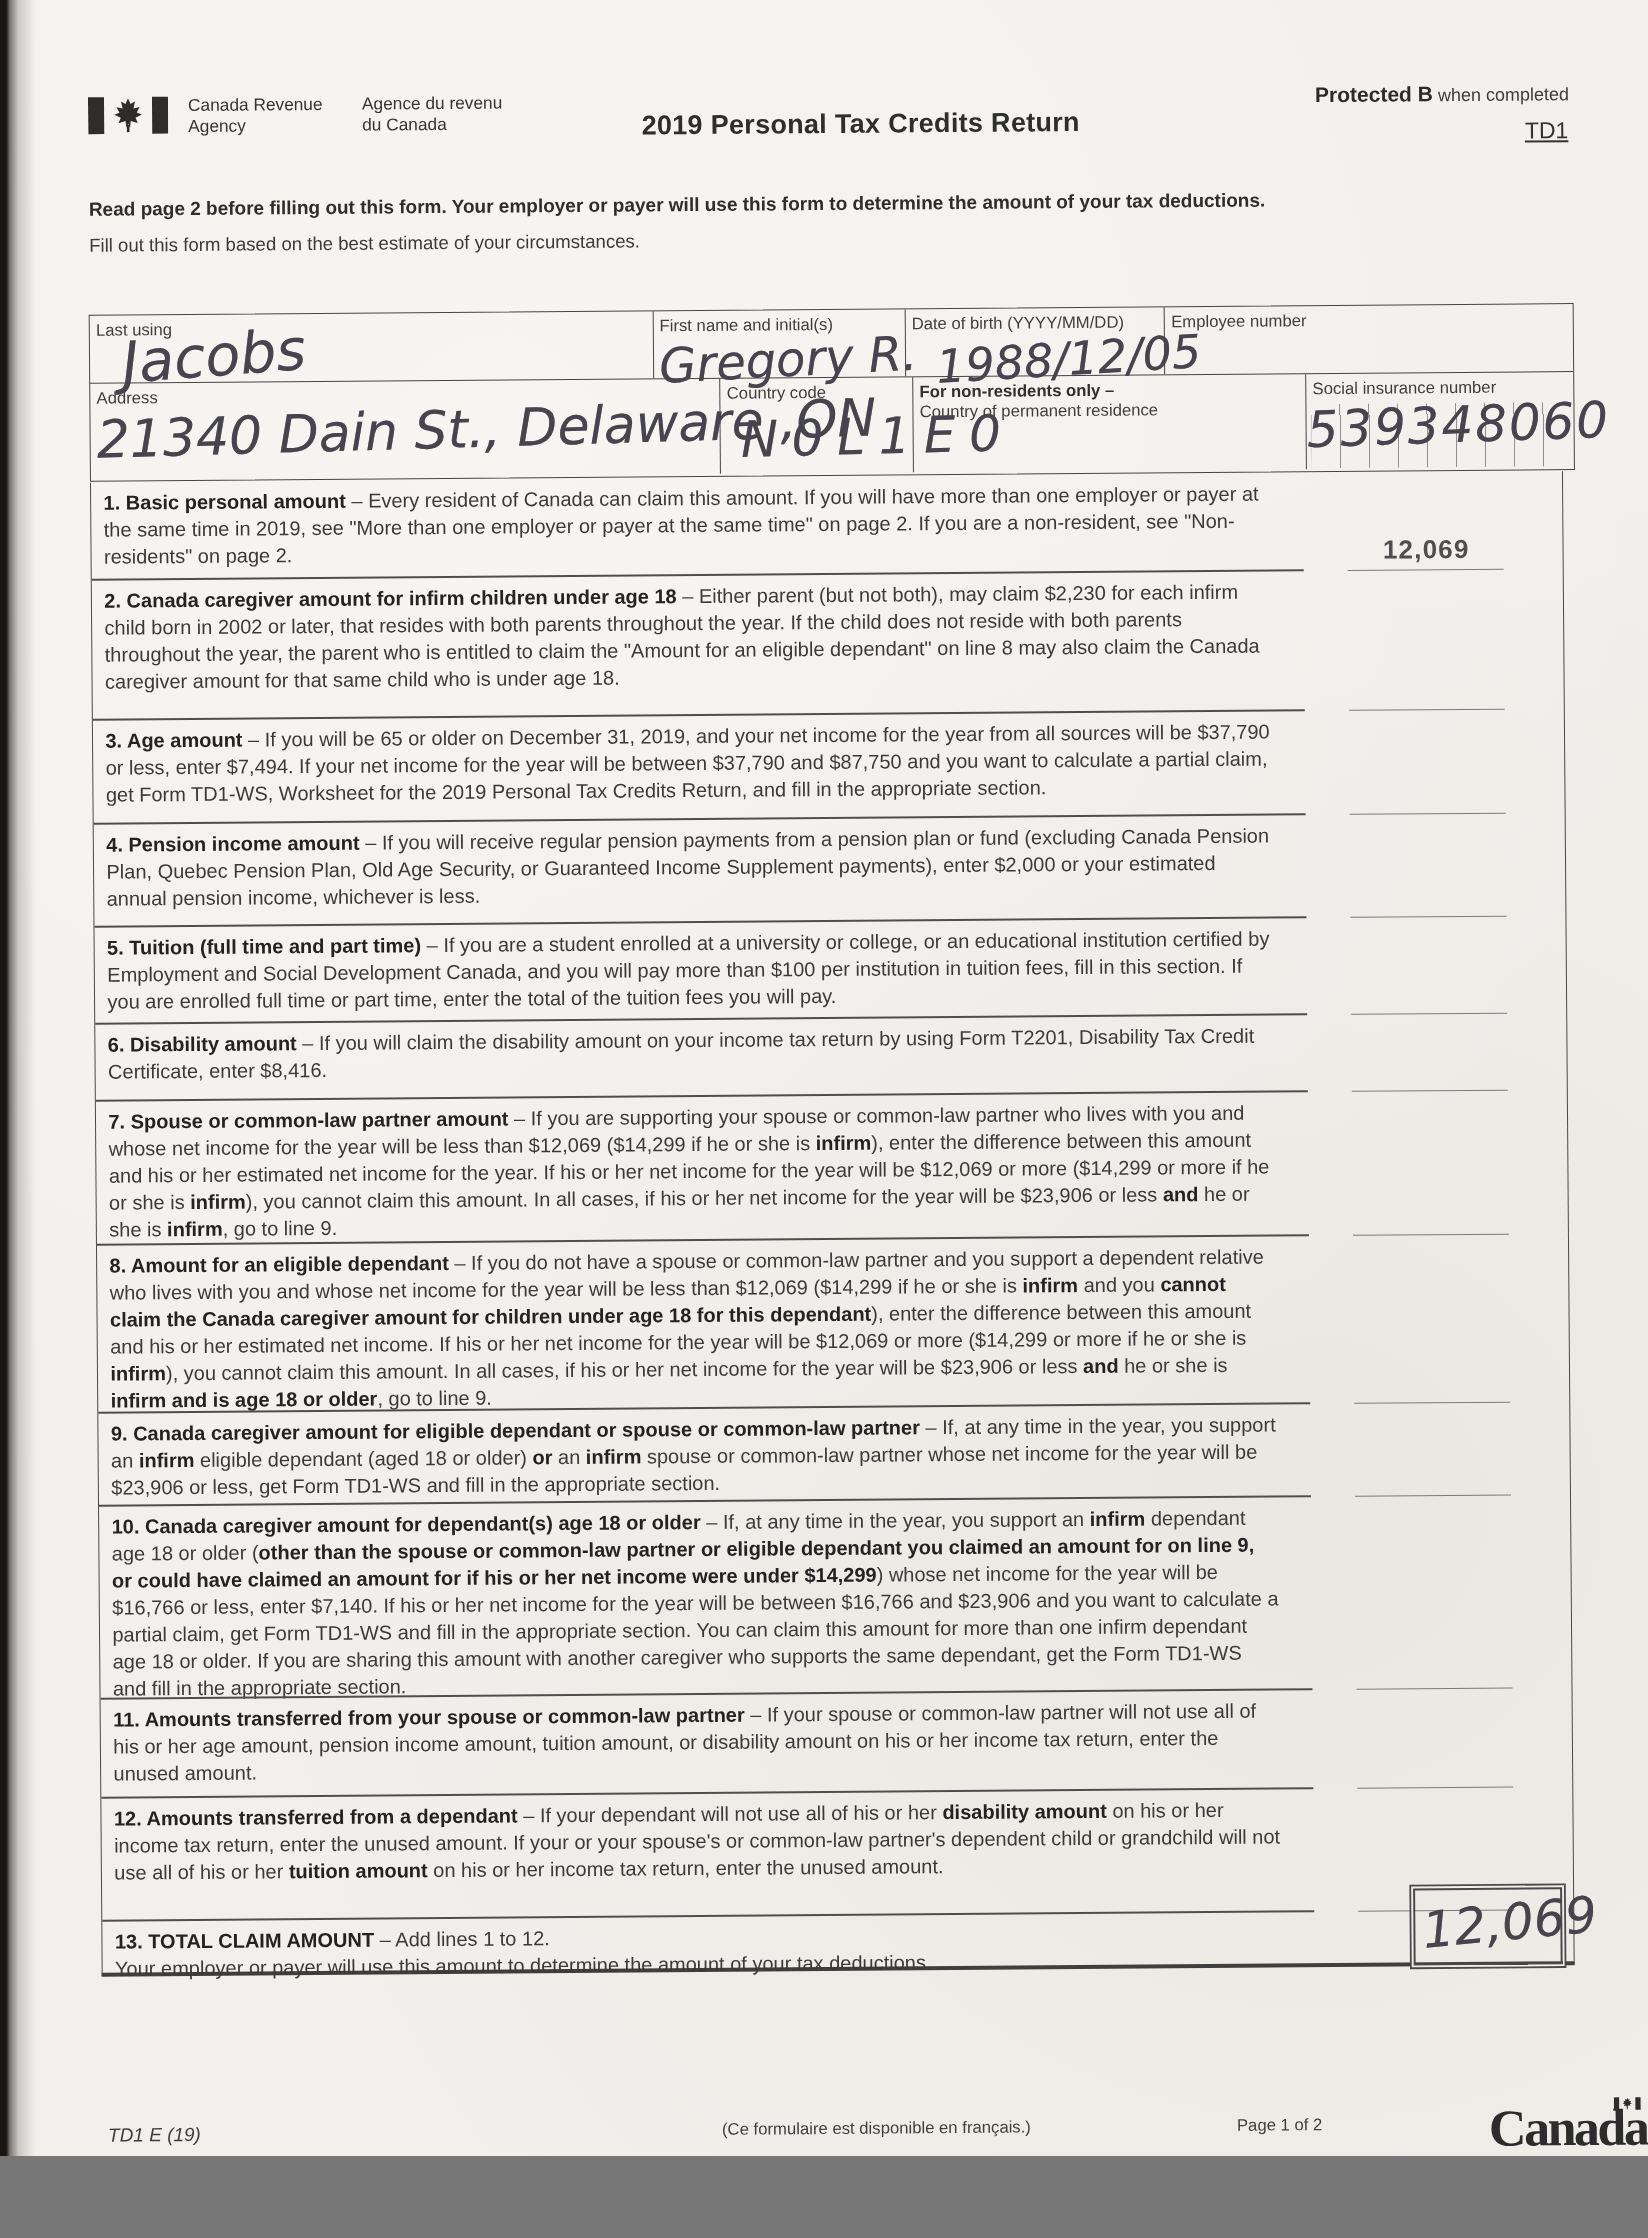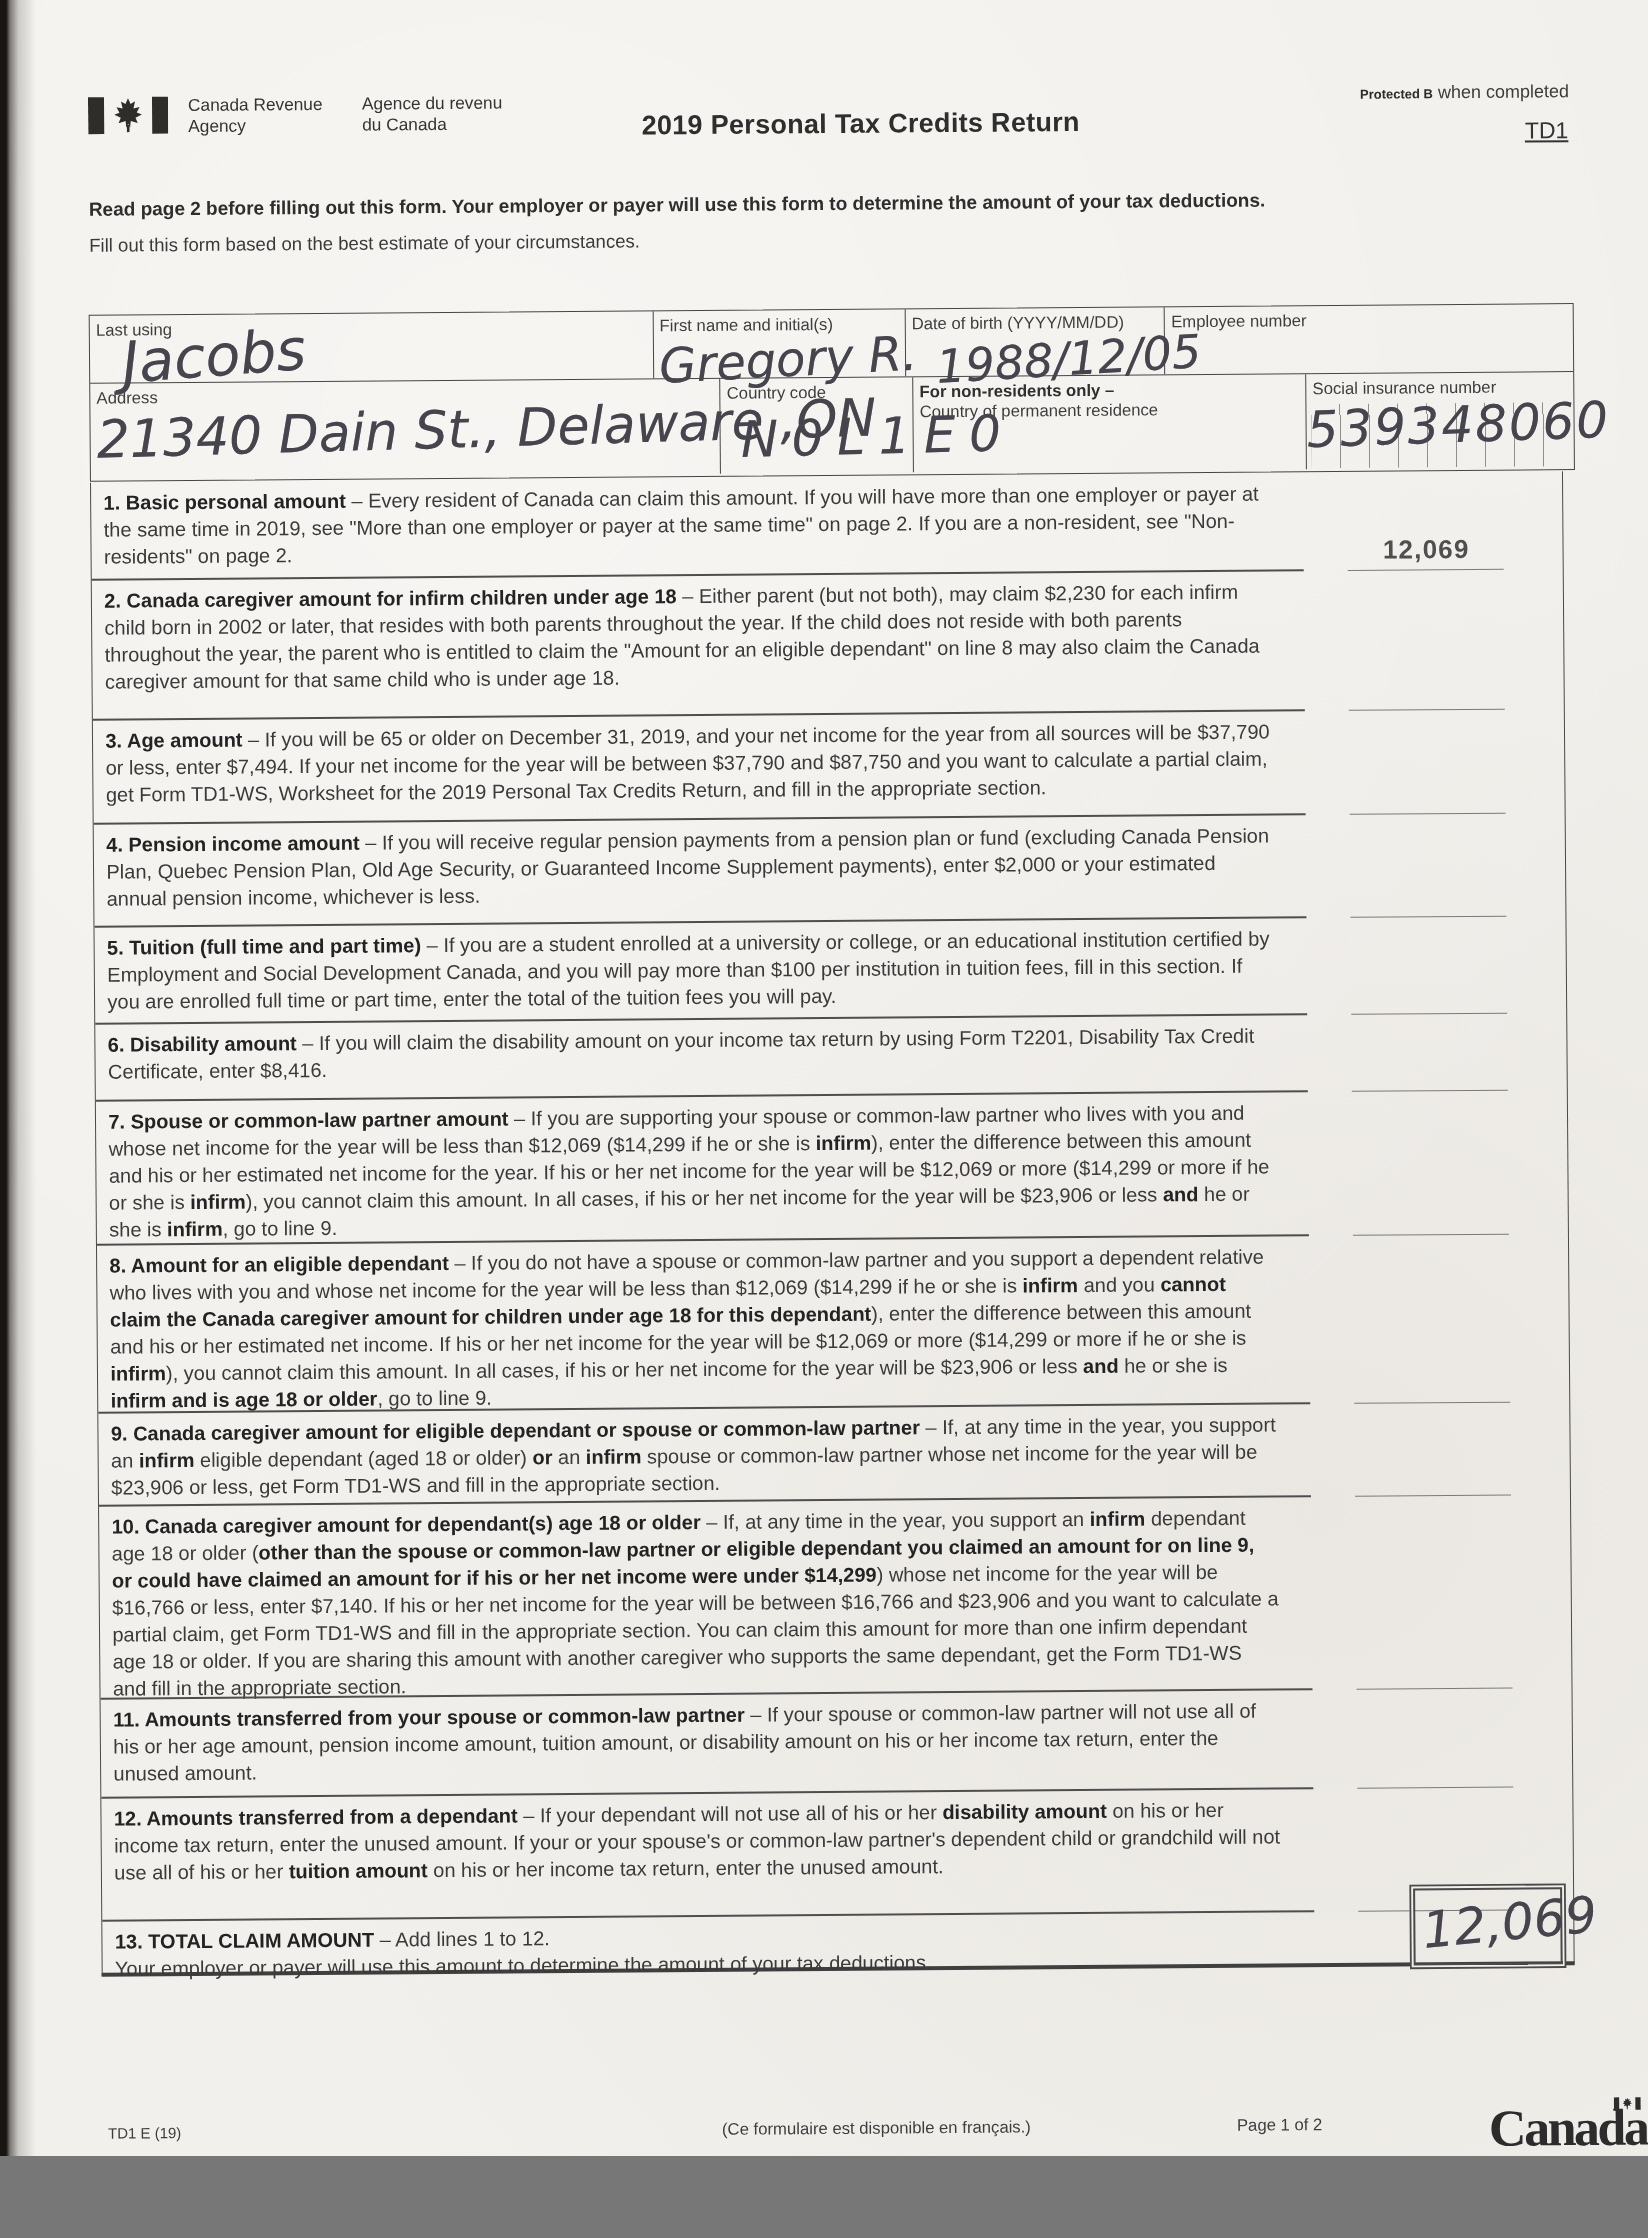--- a/index.html
+++ b/index.html
@@ -21,21 +21,21 @@
   .sheet{position:absolute;left:0;top:0;right:0;bottom:0;transform:rotate(-0.45deg);transform-origin:50% 40%;}
 
   
   .flag-logo{position:absolute;left:94px;top:90px;width:80px;height:40px;}
   .agency{position:absolute;top:90px;font-size:17.3px;line-height:21px;color:#343434;}
   .agency.en{left:194px;}
   .agency.fr{left:368px;}
   .form-title{position:absolute;left:526px;top:109px;width:681px;text-align:center;
     font-size:27px;font-weight:bold;color:#2e2e2e;letter-spacing:0.3px;}
   .protected{position:absolute;right:73px;top:87px;text-align:right;font-size:18px;color:#3c3c3c;}
-  .protected b{font-size:13px;color:#2b2b2b;}
+  .protected b{font-size:21px;color:#2b2b2b;}
   .td1{position:absolute;right:74px;top:123px;text-align:right;font-size:23px;color:#333;text-decoration:underline;}
 
   
   .instr1{position:absolute;left:94px;top:193px;width:1399px;font-size:19px;font-weight:bold;color:#2e2e2e;}
   .instr2{position:absolute;left:94px;top:229px;width:1399px;font-size:18.6px;color:#3a3a3a;}
 
   
   .id-table{position:absolute;left:93px;top:309px;width:1485px;height:167px;border:1.9px solid #454545;}
   .id-row{display:flex;width:100%;}
   .id-row.r1{height:68px;border-bottom:1.9px solid #454545;}
@@ -69,21 +69,21 @@
   .sec9{height:93px;} .sec10{height:193px;} .sec11{height:99px;} .sec12{height:123px;}
   .sec13{height:57px;}
   .sep-long{position:absolute;bottom:0;left:0;width:1212px;border-bottom:2.5px solid #4e4e4e;}
   .sep-short{position:absolute;bottom:0;left:1256px;width:156px;border-bottom:1.9px solid #7a7a7a;}
   .printed-amount{position:absolute;right:93px;bottom:7.4px;font-size:26px;font-weight:bold;
     color:#4f4f4f;letter-spacing:1.2px;}
   .total-box{position:absolute;left:1311px;top:1416px;width:149px;height:77px;
     border:2.5px solid #4a4a4a;box-shadow:0 0 0 1.9px #f2f0ec, 0 0 0 3.7px #4a4a4a;background:transparent;}
 
   
-  .f-code{position:absolute;left:98px;top:2119px;font-size:15px;color:#3d3d3d;}
+  .f-code{position:absolute;left:98px;top:2119px;font-size:19px;color:#3d3d3d;font-style:italic;}
   .f-center{position:absolute;left:619px;top:2119px;width:495px;text-align:center;font-size:16.7px;color:#3d3d3d;}
   .f-page{position:absolute;left:1227px;top:2119px;font-size:16.7px;color:#3d3d3d;}
   .wordmark{position:absolute;left:1479px;top:2104px;font-family:"Liberation Serif", serif;
     font-weight:bold;font-size:52px;letter-spacing:-2.5px;color:#2c2c2c;}
   .wordmark-flag{position:absolute;left:1604px;top:2103px;width:27px;height:13.6px;}
 </style>
 </head>
 <body>
 
 <div class="page">

